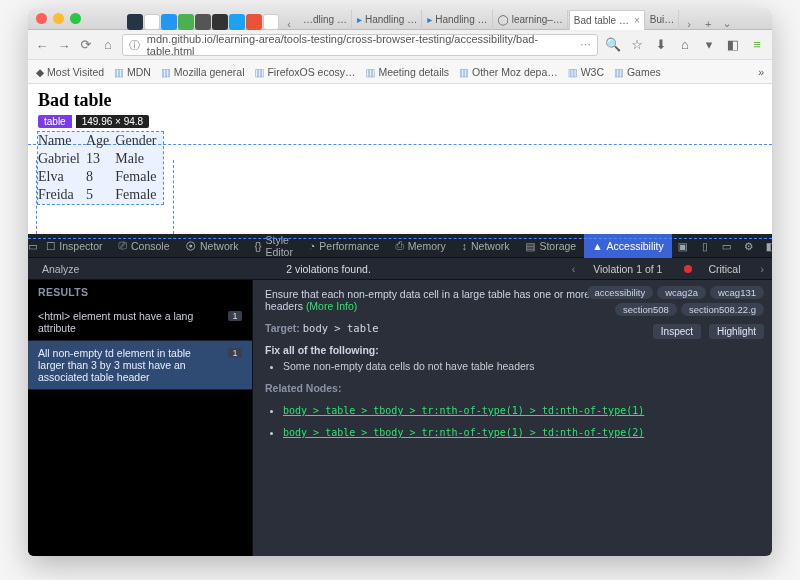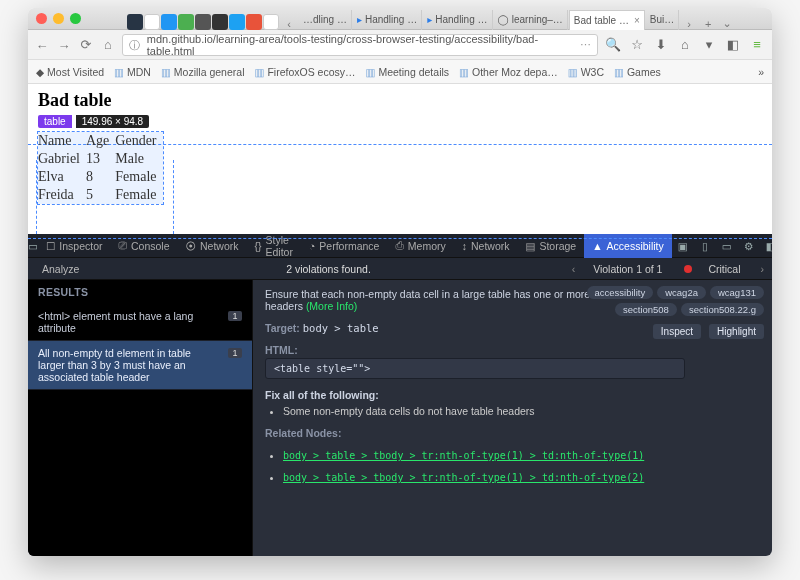--- a/index.html
+++ b/index.html
@@ -368,24 +368,20 @@
 
         <div class="desc" style="max-width:370px">
           <span>Ensure that each non-empty data cell in a large table has one or more table headers</span>
           <a class="more">(More Info)</a>
         </div>
 
         <div class="kv">
           <span class="k">Target:</span>
           <span class="mono">body &gt; table</span>
         </div>
-        <div class="kv">
-          <div class="k">HTML:</div>
-          <div class="code">&lt;table style=""&gt;</div>
-        </div>
         <div class="kv summary">
           <div style="color:#cdd4e2;font-weight:bold">Fix all of the following:</div>
           <ul>
             <li>Some non-empty data cells do not have table headers</li>
           </ul>
         </div>
         <div class="kv rel">
           <div class="k">Related Nodes:</div>
           <ul>
             <li><a>body &gt; table &gt; tbody &gt; tr:nth-of-type(1) &gt; td:nth-of-type(1)</a></li>

